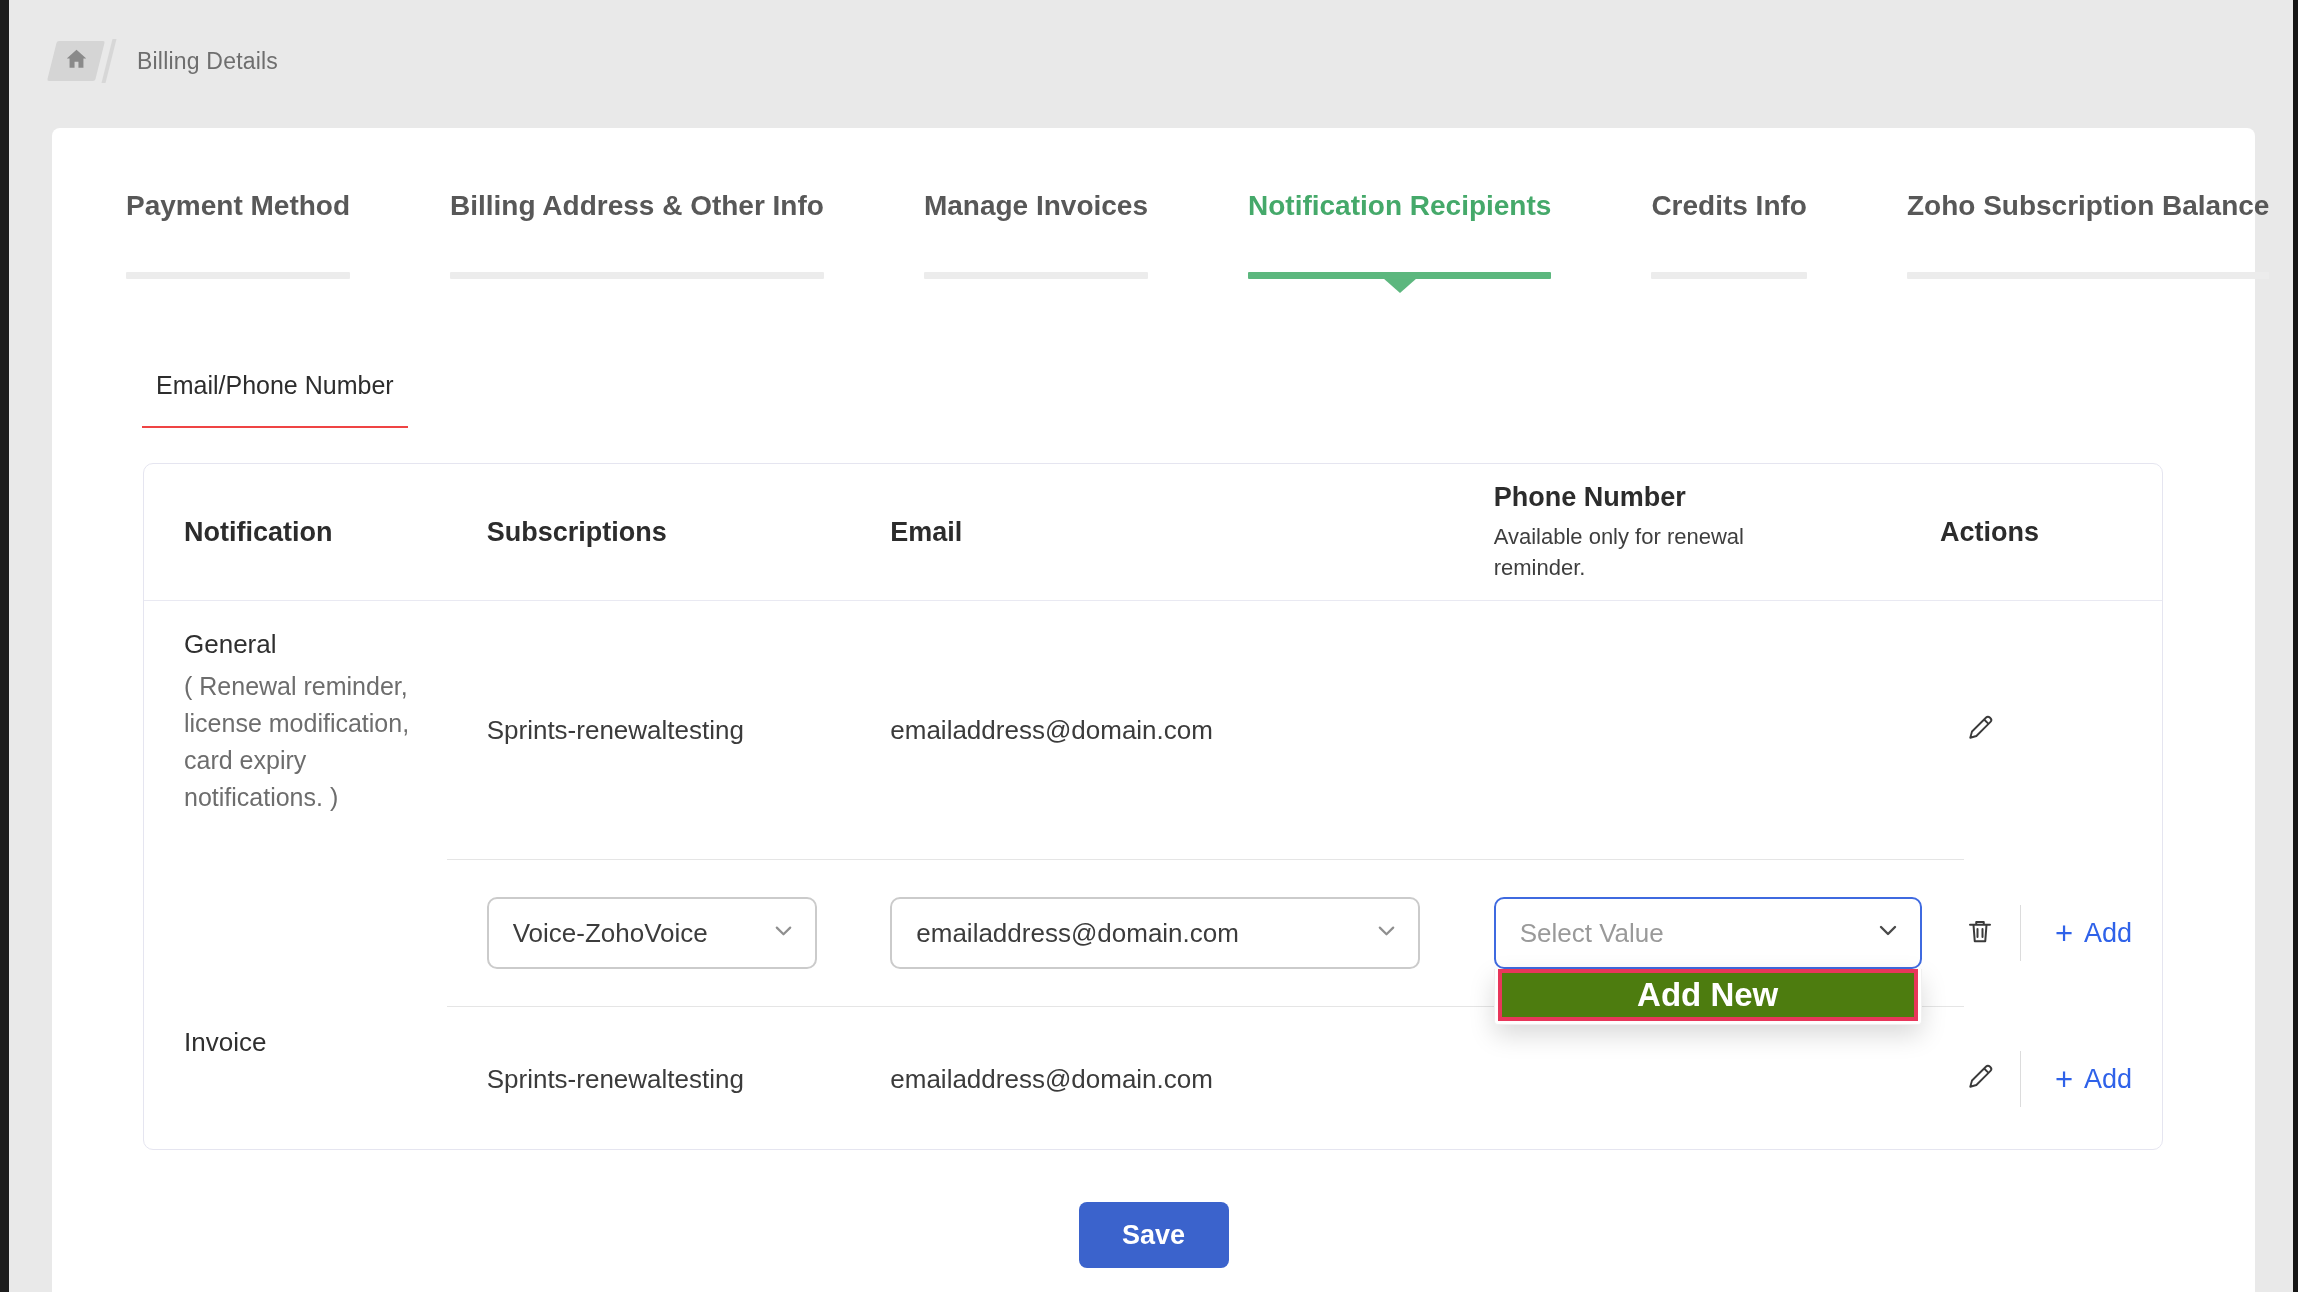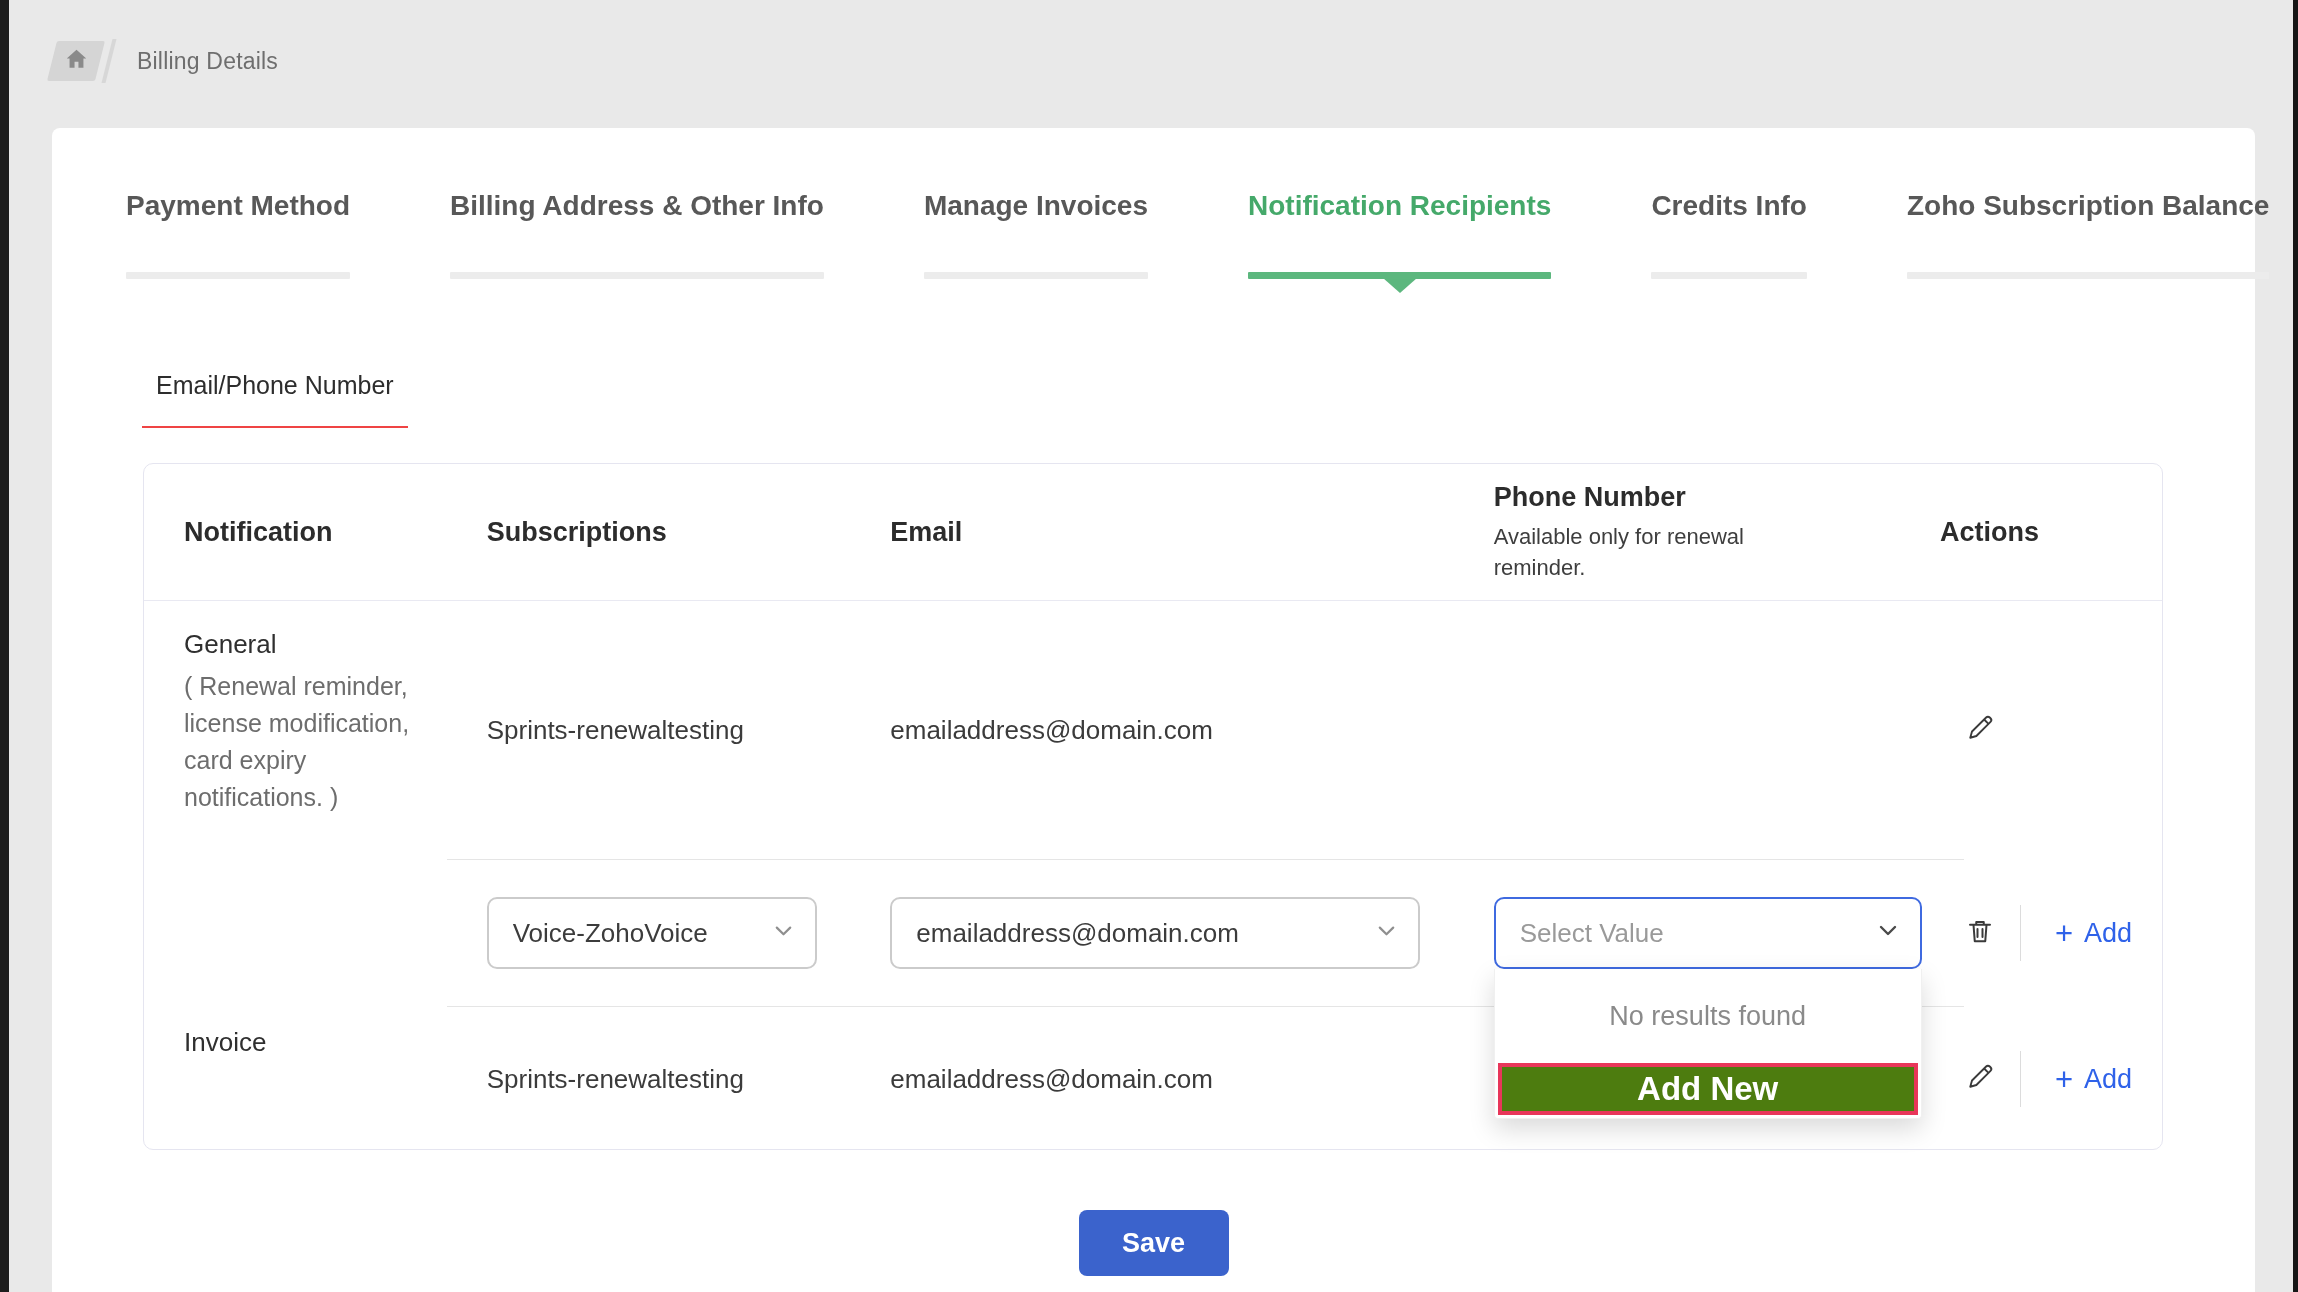--- a/index.html
+++ b/index.html
@@ -82,21 +82,21 @@
   .dropdown-panel { position:absolute; left:40px; top:calc(50% + 36px); width:428px; background:#fff;
                     box-shadow:0 10px 26px rgba(0,0,0,.15); border:1px solid #f0f0f0; border-top:none;
                     border-radius:0 0 4px 4px; z-index:30; }
   .panel-empty { height:94px; display:flex; align-items:center; justify-content:center; font-size:27px; color:#8a8a8a; }
   .add-new-btn { margin:0 3px 3px; height:52px; background:#4d7c0f; border:4px solid #e8365a;
                  display:flex; align-items:center; justify-content:center;
                  color:#ffffff; font-size:33px; font-weight:700; cursor:pointer; }
 
   .save-btn { position:absolute; left:50%; top:1074px; transform:translateX(-50%);
               width:150px; height:66px; background:#3b63cc; color:#fff; font-size:27px; font-weight:700;
-              border:none; border-radius:8px; cursor:pointer; font-family:"Liberation Sans", sans-serif;margin-top:8px; }
+              border:none; border-radius:8px; cursor:pointer; font-family:"Liberation Sans", sans-serif; }
 </style>
 </head>
 <body>
 
 <div class="edge-left"></div>
 <div class="edge-right"></div>
 
 <div class="breadcrumb">
   <div class="crumb-chip">
     <span>
@@ -207,21 +207,20 @@
       <div class="c4 sel-phone-wrap">
         <div class="select sel-phone">
           <span class="sel-value">Select Value</span>
           <span>
             <svg width="24" height="24" viewBox="0 0 24 24">
                 <path d="M5 9l7 7 7-7" fill="none" stroke="#4a4a4a" stroke-width="2.4" stroke-linecap="round" stroke-linejoin="round"></path>
               </svg>
           </span>
         </div>
         <div class="dropdown-panel">
-          <div class="panel-empty">No results found</div>
           <div class="add-new-btn">Add New</div>
         </div>
       </div>
       <div class="c5 actions-cell">
         <span class="icon-slot">
           <span>
             <svg width="30" height="30" viewBox="0 0 24 24">
                 <path d="M4 7h16M9 7V4.8h6V7M6.8 7l1 13.2h8.4l1-13.2M10 10.4v6.4M14 10.4v6.4" fill="none" stroke="#3a3a3a" stroke-width="1.6" stroke-linecap="round" stroke-linejoin="round"></path>
               </svg>
           </span>

